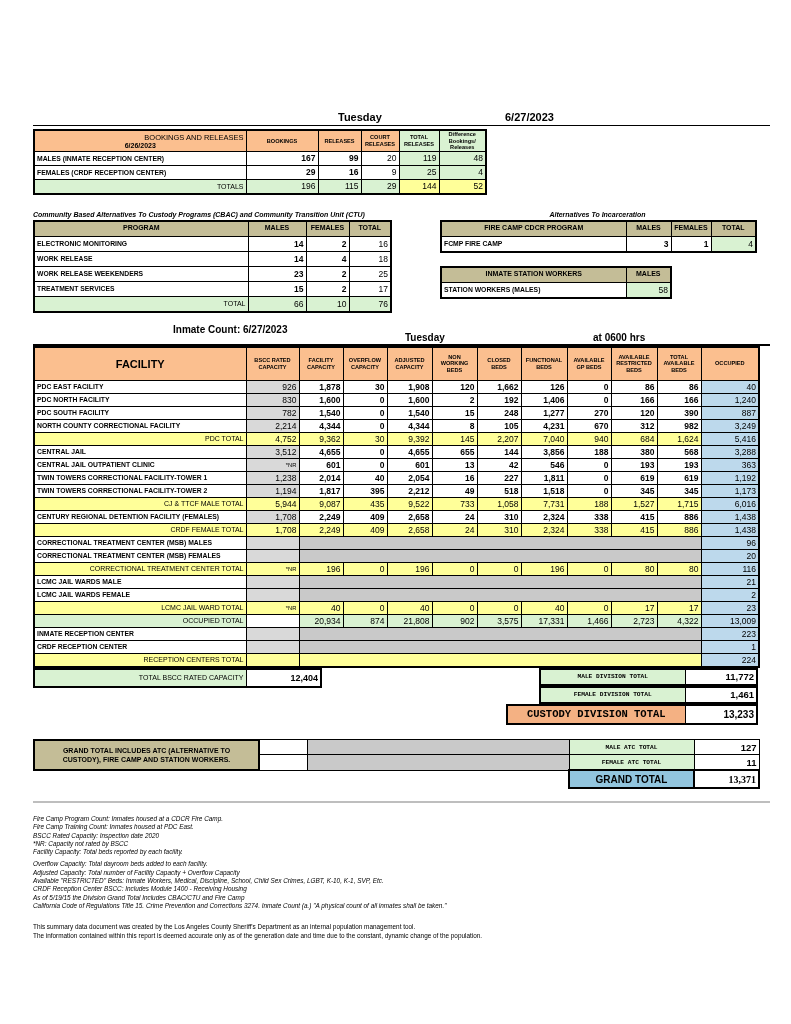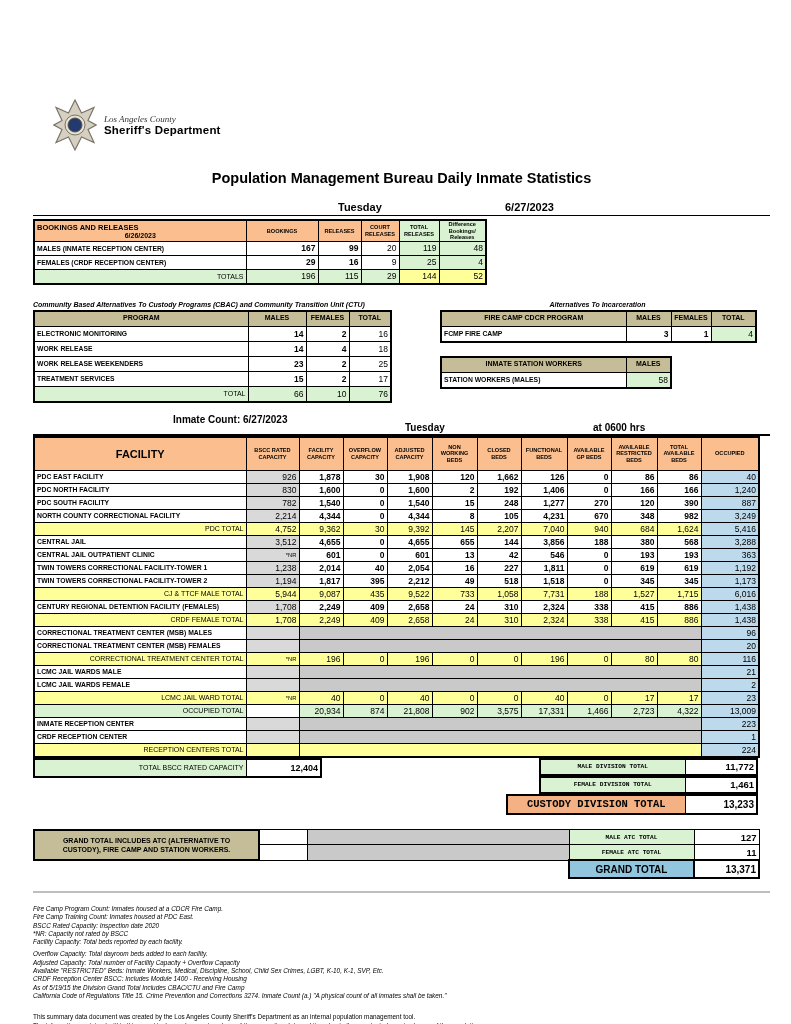--- a/index.html
+++ b/index.html
@@ -31,21 +31,21 @@
   .blue{background:#BDD9EC;}
   .orange{background:#F4B183;}
   .gblue{background:#92C5DE;}
   .g1{background:#D9D9D9;}
   .g2{background:#C9C9C9;}
   .colhead{font-size:5.6px;font-weight:bold;text-align:center;white-space:normal;line-height:6.5px;vertical-align:middle;}
 
   
   .bookings{width:452px;margin-top:3px;}
   .bookings td{height:13px;}
-  .bookings .hd1{font-size:7.5px;font-weight:bold;text-align:left;}
+  .bookings .hd1{font-size:7.5px;font-weight:normal;text-align:right;}
   .hd-sub{font-size:7px;font-weight:bold;text-align:center;}
 
   
   .mid{display:flex;margin-top:16px;}
   .sec-title{font-style:italic;font-weight:bold;font-size:7px;margin-bottom:2px;}
   .cbac{width:357px;}
   .cbac td{height:14px;}
   .alt{margin-left:50px;width:315px;}
   .alt .sec-title{text-align:center;}
   .fire td{height:14px;}
@@ -75,46 +75,34 @@
   .custody td{height:17px;}
   .custody .divlab{font-size:10.5px;}
   .custody .divval{font-size:10px;}
 
   
   .grand{width:725px;margin-top:14px;}
   .grand td{height:14px;margin-left:36px;}
   .grand .note{font-size:7px;font-weight:bold;text-align:center;white-space:normal;line-height:9px;}
   .nob{border:none;background:#fff;}
   .grand .gt-lab{font-size:10px;font-weight:bold;text-align:center;}
-  .grand .gt-val{font-size:10px;font-weight:bold;text-align:right;height:16px;}
+  .grand .gt-val{font-size:10px;font-weight:bold;text-align:right;height:16px;font-family:Liberation Serif, serif;}
 
   .hr{margin-top:12px;border-top:2px solid #BEBEBE;width:737px;}
 
   .footnotes{margin-top:12px;font-size:6.4px;font-style:italic;line-height:8.3px;}
   .footnotes .gap{margin-top:4px;}
   .disclaimer{margin-top:13px;font-size:6.4px;line-height:8.5px;}
 </style>
 </head>
 <body>
 
 <div class="page">
 
-  <div class="logo-row">
-    <svg width="44" height="52" viewBox="0 0 44 52">
-      <polygon points="22,1 28.5,14 41,8.5 35,21.5 43,26 35,30.5 41,43.5 28.5,38 22,51 15.5,38 3,43.5 9,30.5 1,26 9,21.5 3,8.5 15.5,14" fill="#D6D0C2" stroke="#7A7468" stroke-width="1.2"></polygon>
-      <circle cx="22" cy="26" r="10" fill="#E8E3D5" stroke="#7A7468" stroke-width="1"></circle>
-      <circle cx="22" cy="26" r="7" fill="#223A6E" stroke="#5B5444" stroke-width="1"></circle>
-    </svg>
-    <div>
-      <div class="agency-script">Los Angeles County</div>
-      <div class="agency-name">Sheriff's Department</div>
-    </div>
-  </div>
-
-  <div class="doc-title">Population Management Bureau Daily Inmate Statistics</div>
+
 
   <div class="dayline">
     <span class="day">Tuesday</span>
     <span class="date">6/27/2023</span>
   </div>
 
   <table class="tbl bookings">
     <colgroup>
         <col style="width:212px">
         <col style="width:72px">
@@ -340,21 +328,21 @@
         <tr>
           <td class="lab">NORTH COUNTY CORRECTIONAL FACILITY</td>
           <td class="n g1">2,214</td>
           <td class="n b">4,344</td>
           <td class="n b">0</td>
           <td class="n b">4,344</td>
           <td class="n b">8</td>
           <td class="n b">105</td>
           <td class="n b">4,231</td>
           <td class="n b">670</td>
-          <td class="n b">348</td>
+          <td class="n b">312</td>
           <td class="n b">982</td>
           <td class="n blue">3,249</td>
         </tr>
         <tr>
           <td class="tlab yellow">PDC TOTAL</td>
           <td class="n yellow">4,752</td>
           <td class="n yellow">9,362</td>
           <td class="n yellow">30</td>
           <td class="n yellow">9,392</td>
           <td class="n yellow">145</td>

